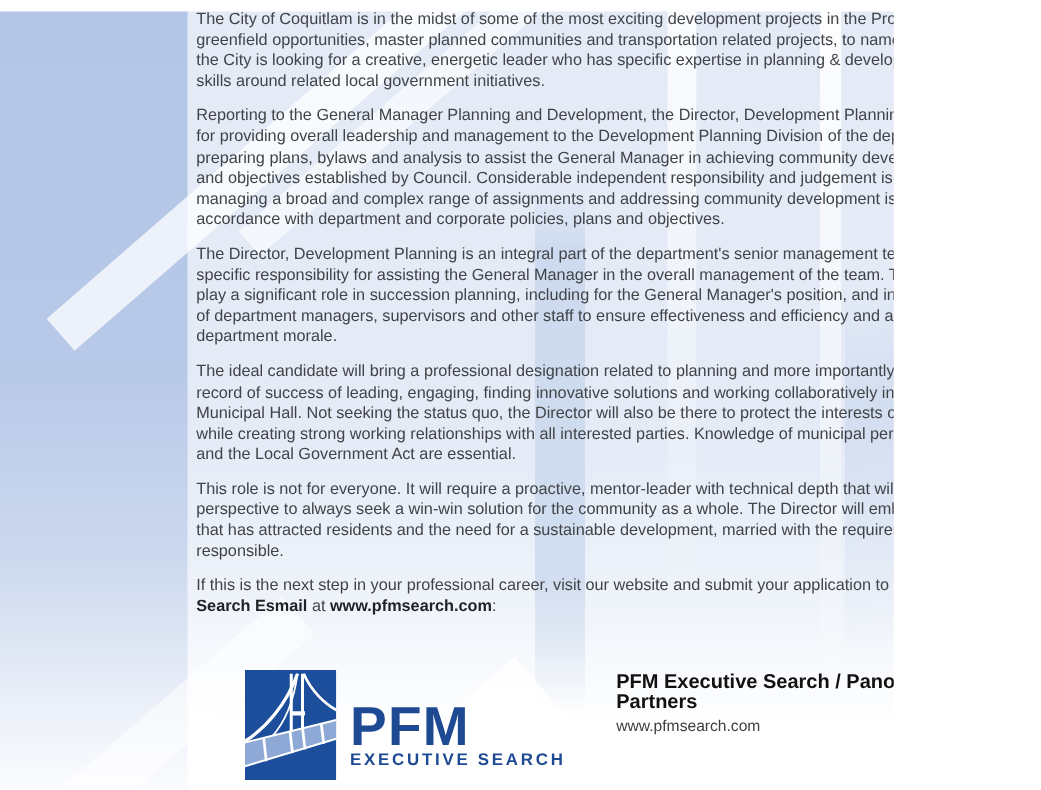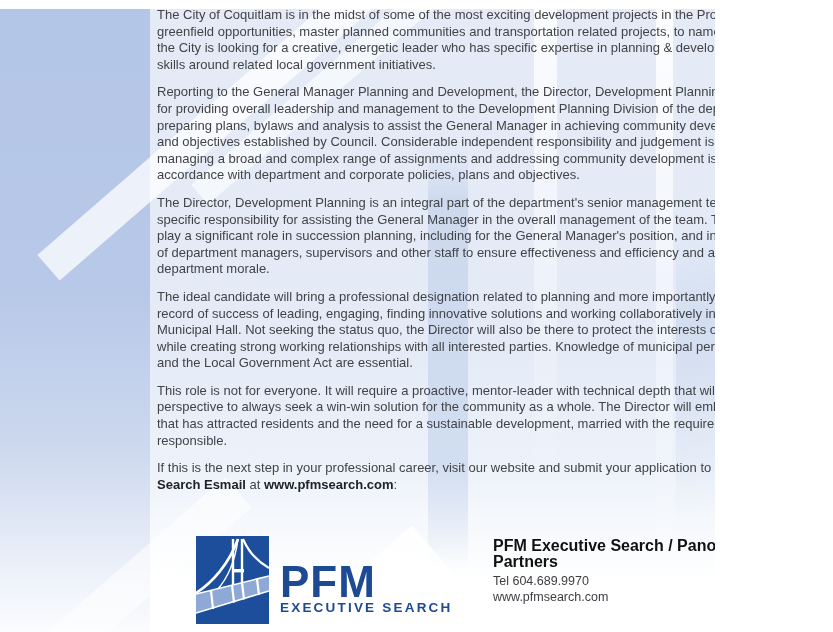--- a/index.html
+++ b/index.html
@@ -107,18 +107,17 @@
       </svg>
     </div>
 
     <div class="brand">
       <div class="brand-name">PFM</div>
       <div class="brand-tagline">EXECUTIVE SEARCH</div>
     </div>
 
     <div class="contact">
       <div class="company">PFM Executive Search / Panorama Search Partners</div>
-      <div>Tel 604.689.9970</div>
       <div class="site">www.pfmsearch.com</div>
     </div>
 
   </div>
 </div>
 
 </body></html>

